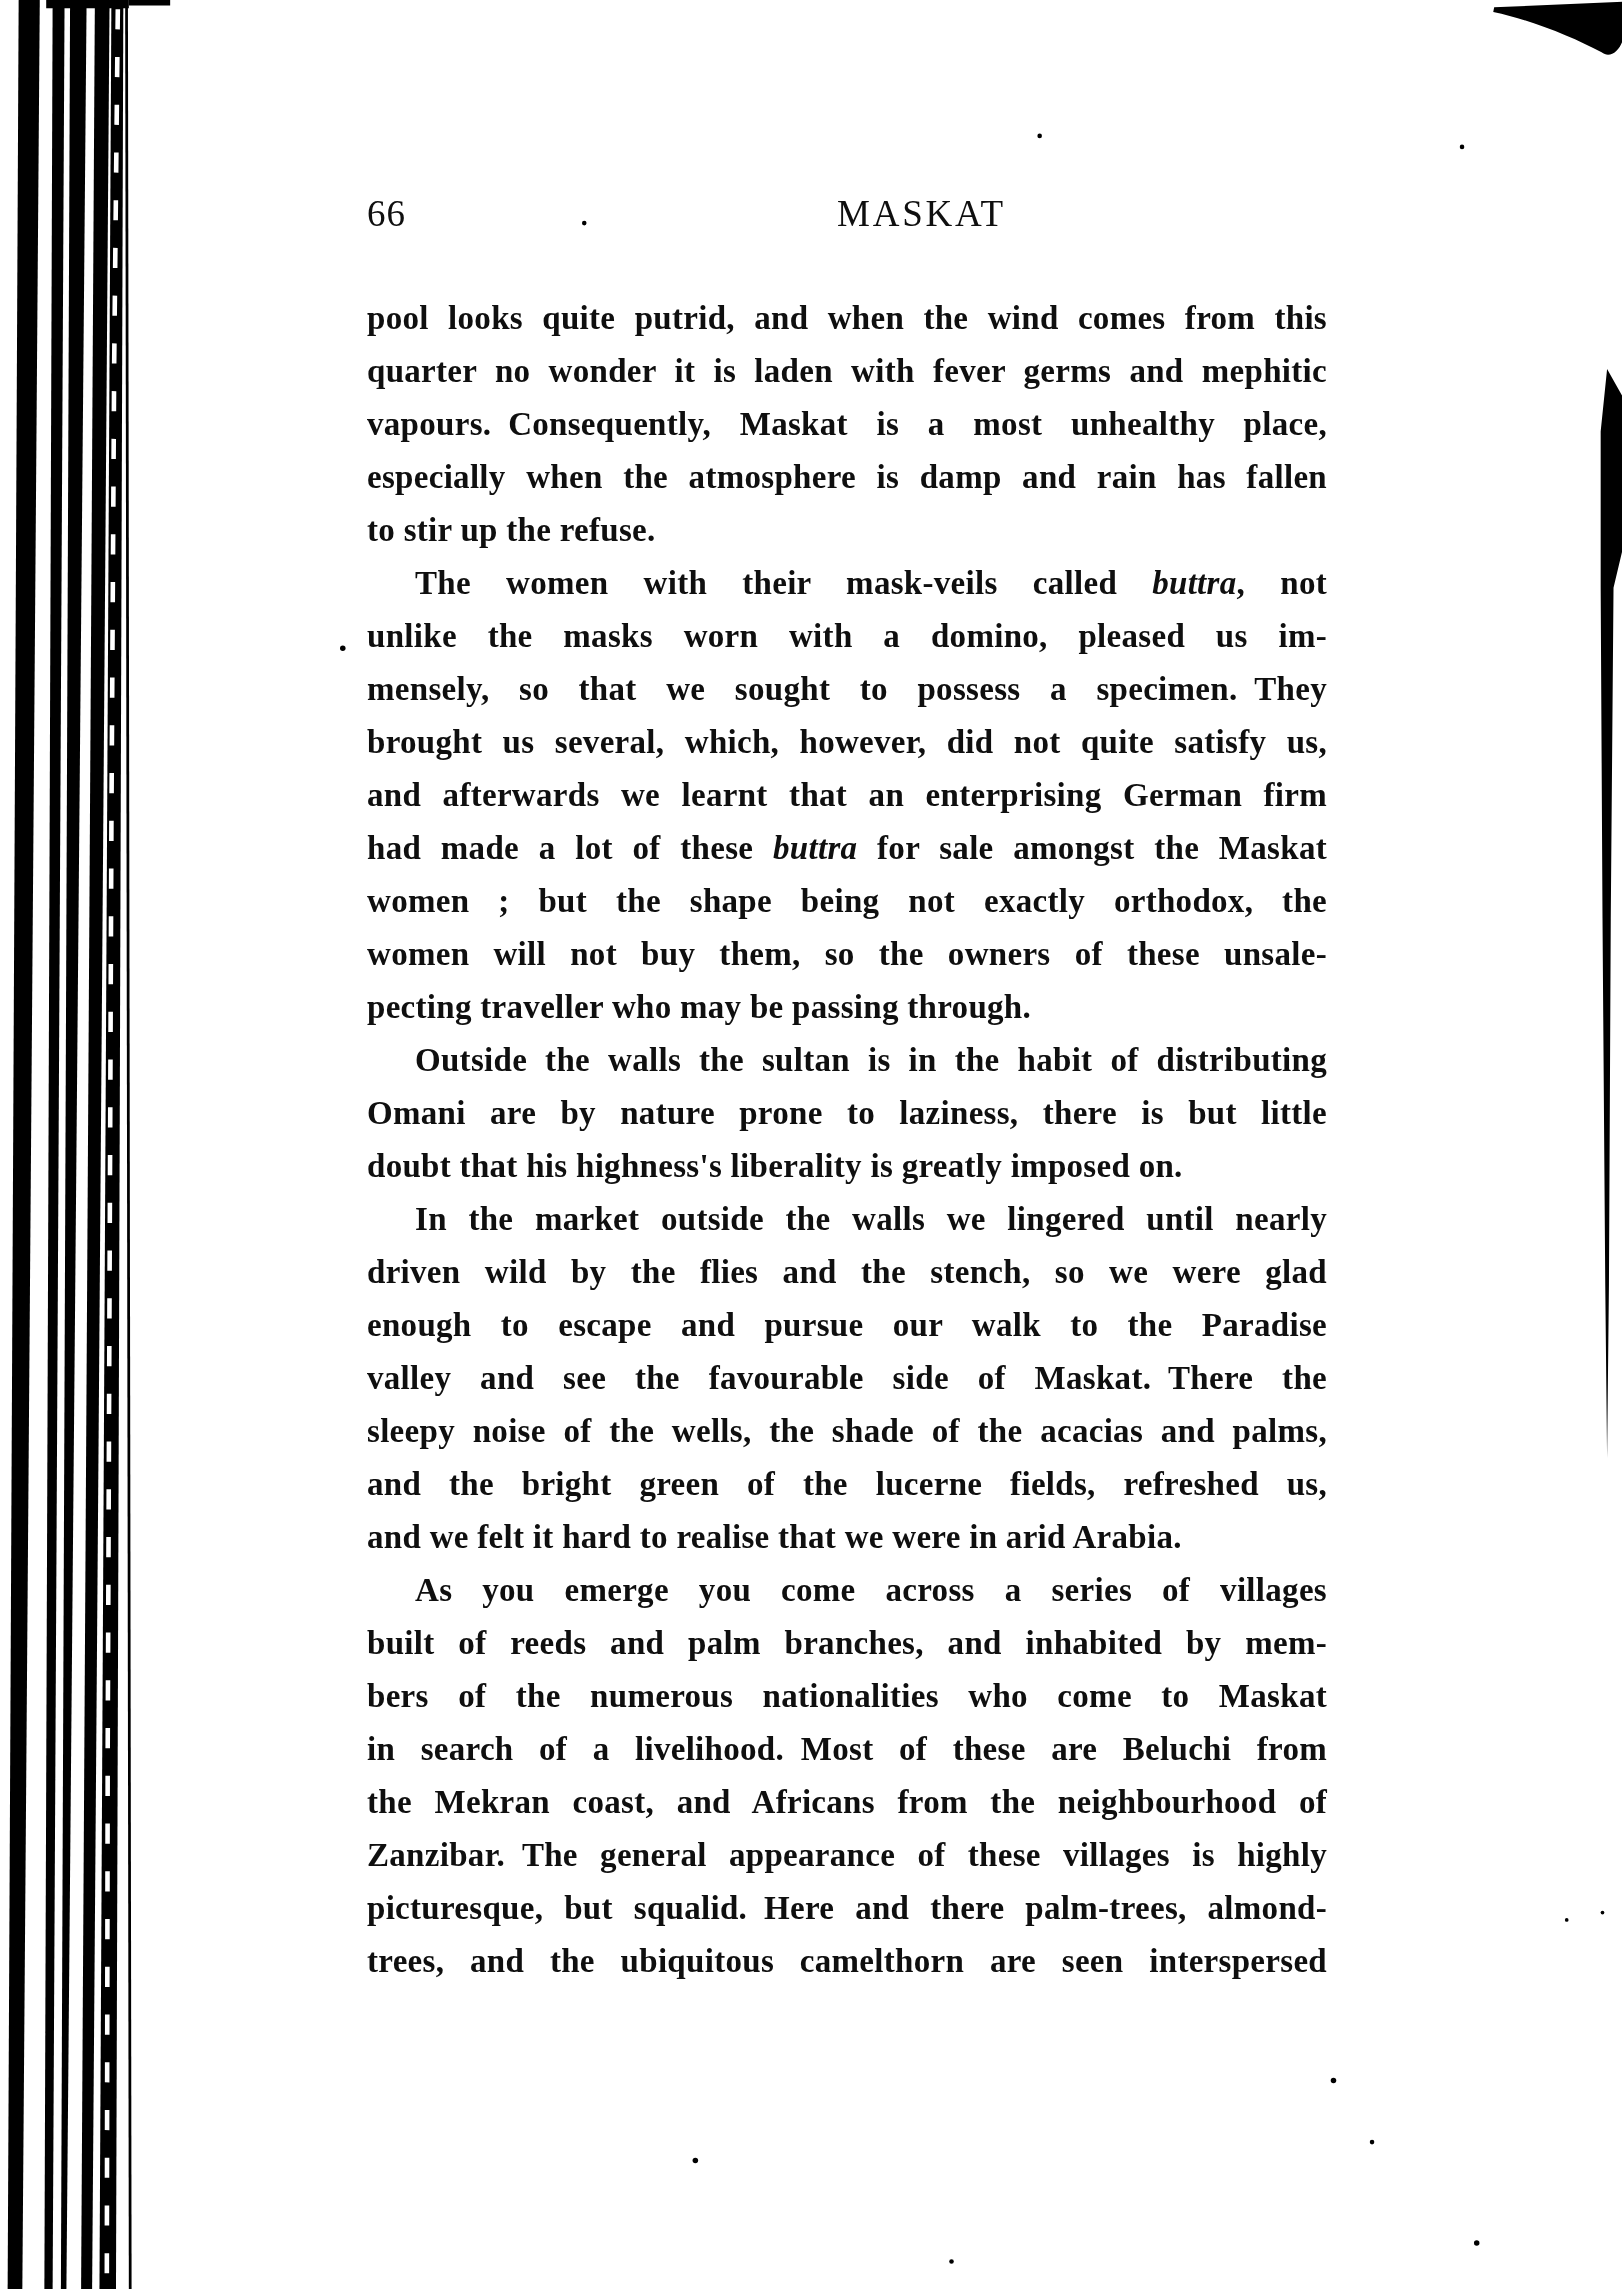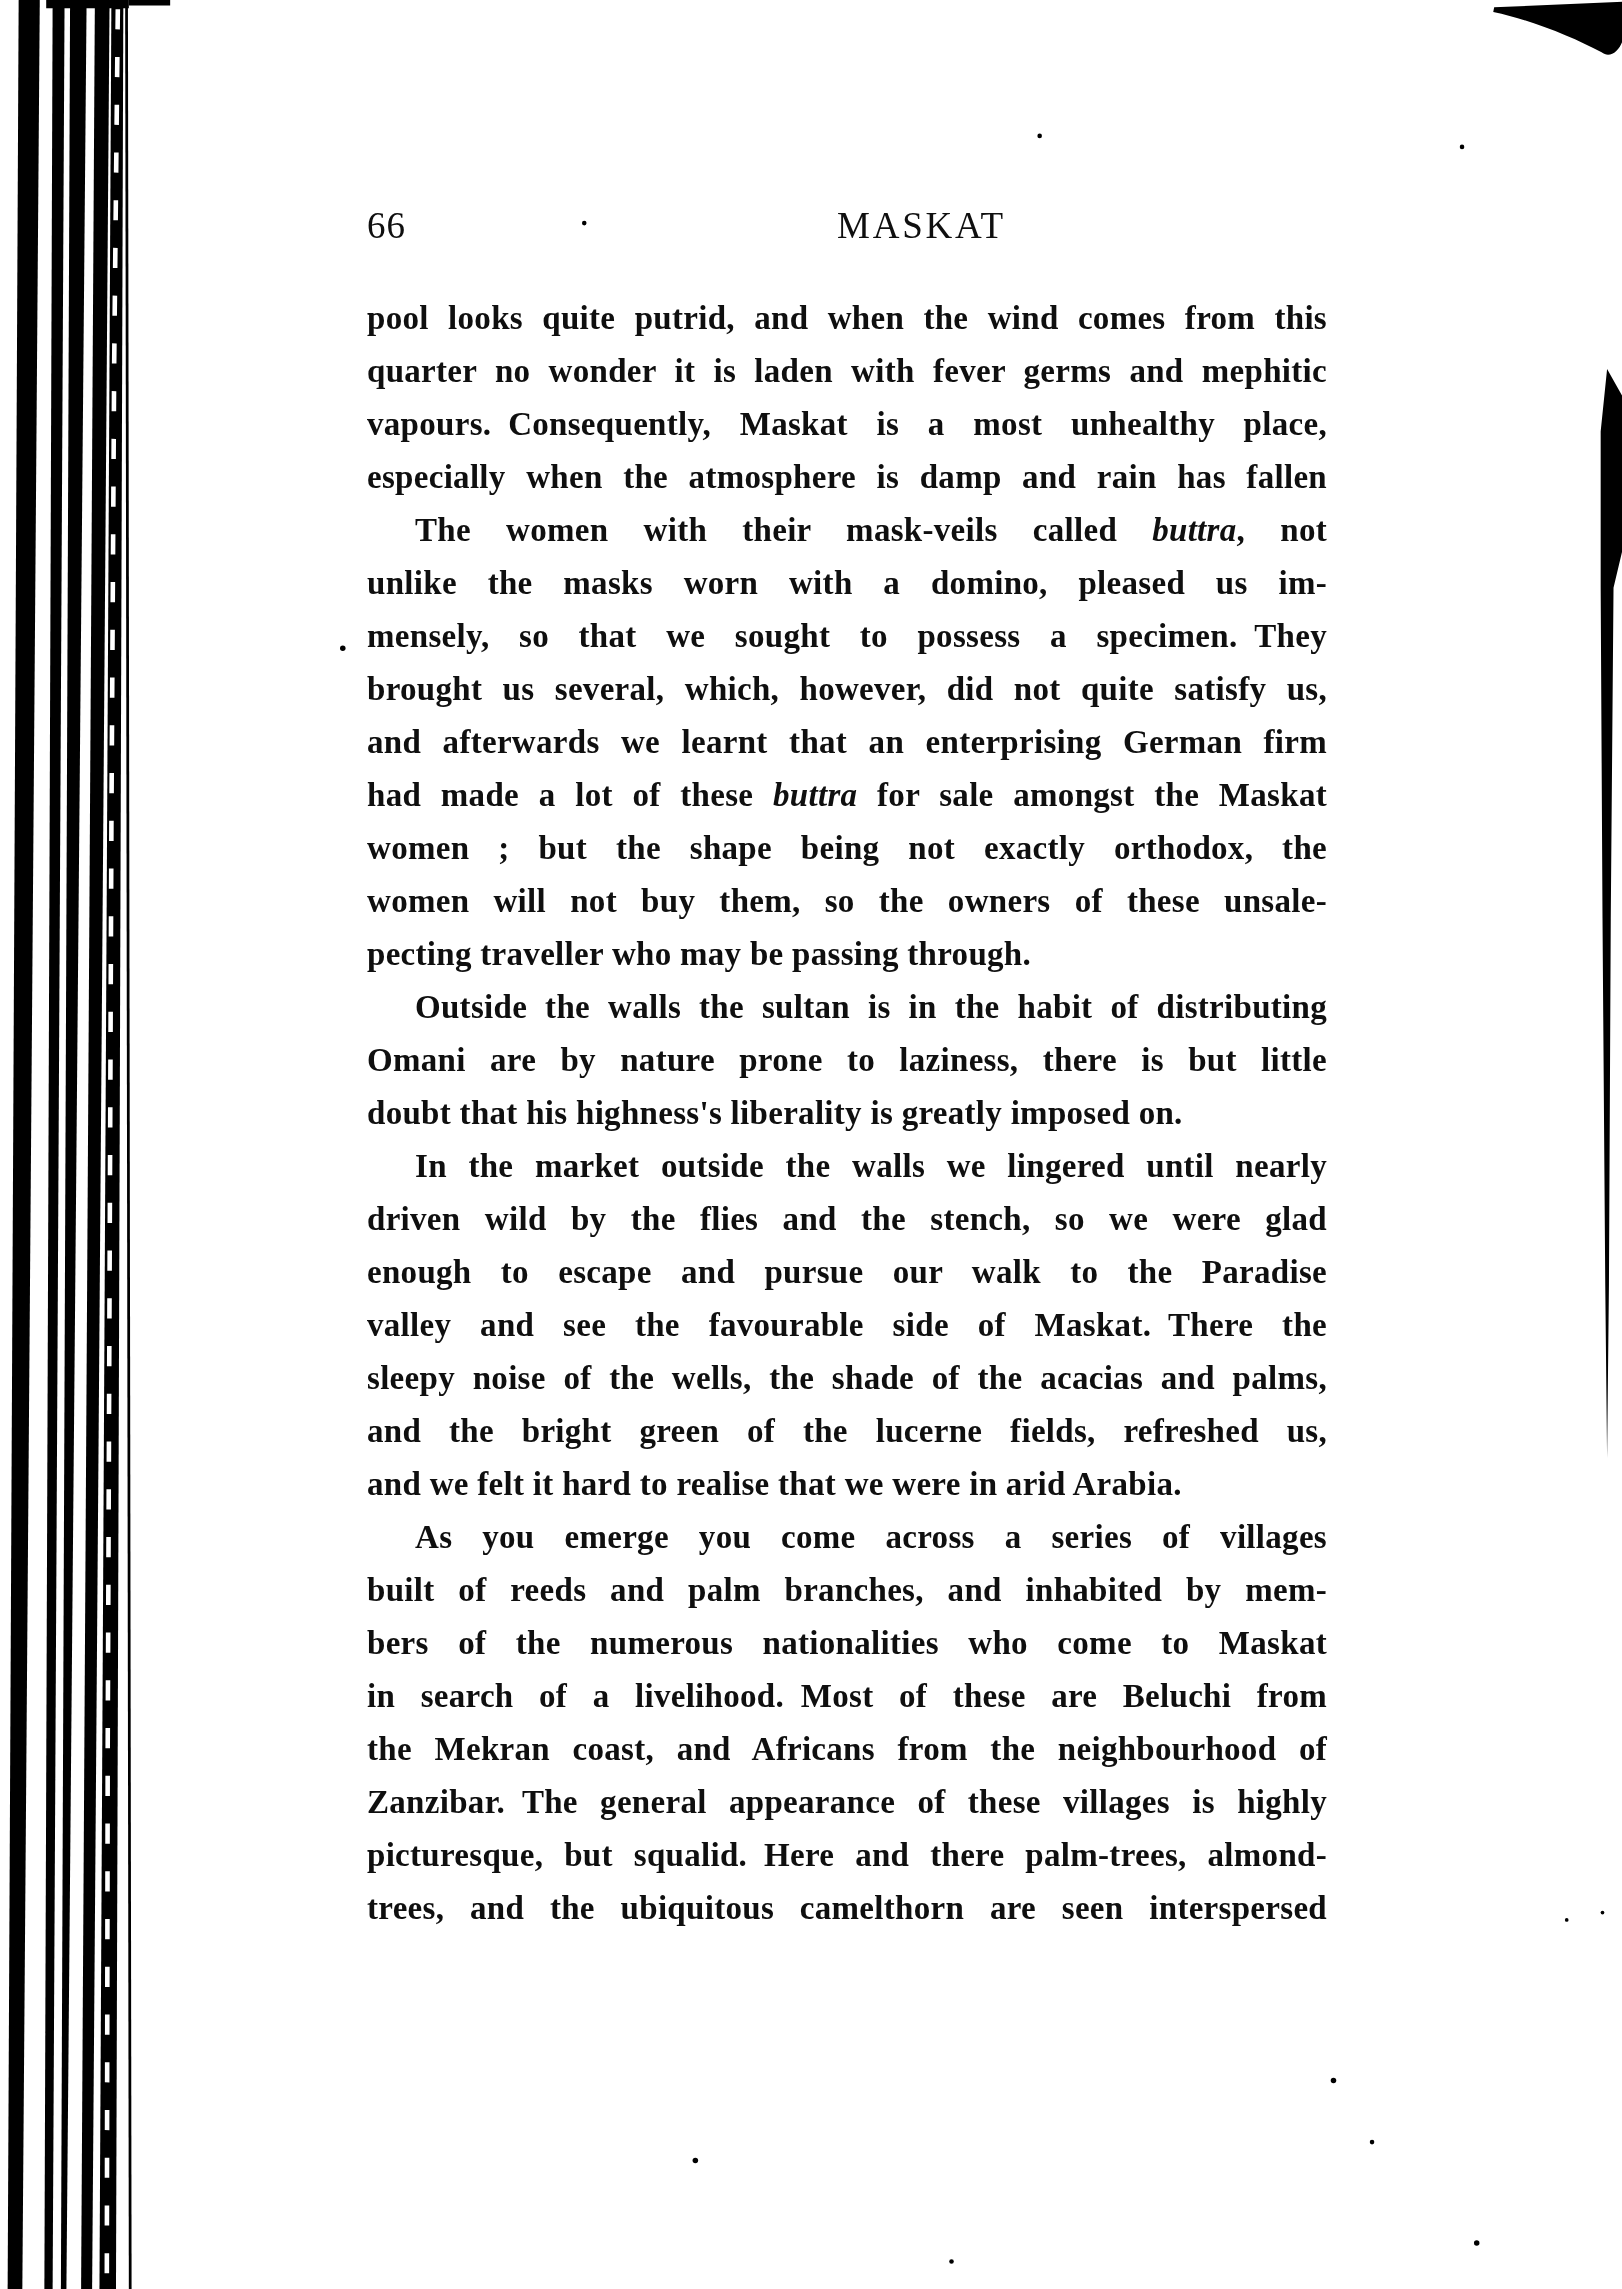--- a/index.html
+++ b/index.html
@@ -14,21 +14,21 @@
     overflow:hidden;
     font-family:"Liberation Serif", serif;
     color:var(--ink);
   }
   .scan-layer{
     position:absolute;left:0;top:0;width:1623px;height:2289px;
     pointer-events:none;
   }
   .page-header{
     position:absolute;
-    left:367px;top:204px;width:960px;height:44px;
+    left:367px;top:192px;width:960px;height:44px;
     font-size:37px;
     font-family:Liberation Serif, serif;
   }
   .page-number{
     position:absolute;left:0;top:0;
     letter-spacing:0.9px;
   }
   .running-title{
     position:absolute;left:470px;top:0;
     letter-spacing:2.8px;
@@ -91,20 +91,21 @@
 <div class="page-header">
   <span class="page-number">66</span>
   <span class="running-title">MASKAT</span>
 </div>
 
 <div class="text-body">
     <div class="line">pool looks quite putrid, and when the wind comes from this</div>
     <div class="line">quarter no wonder it is laden with fever germs and mephitic</div>
     <div class="line">vapours. Consequently, Maskat is a most unhealthy place,</div>
     <div class="line">especially when the atmosphere is damp and rain has fallen</div>
+    <div class="line para-end">to stir up the refuse.</div>
     <div class="line para-start">The women with their mask-veils called <i>buttra</i>, not</div>
     <div class="line">unlike the masks worn with a domino, pleased us im-</div>
     <div class="line">mensely, so that we sought to possess a specimen. They</div>
     <div class="line">brought us several, which, however, did not quite satisfy us,</div>
     <div class="line">and afterwards we learnt that an enterprising German firm</div>
     <div class="line">had made a lot of these <i>buttra</i> for sale amongst the Maskat</div>
     <div class="line">women ; but the shape being not exactly orthodox, the</div>
     <div class="line">women will not buy them, so the owners of these unsale-</div>
     <div class="line para-end">pecting traveller who may be passing through.</div>
     <div class="line para-start">Outside the walls the sultan is in the habit of distributing</div>

